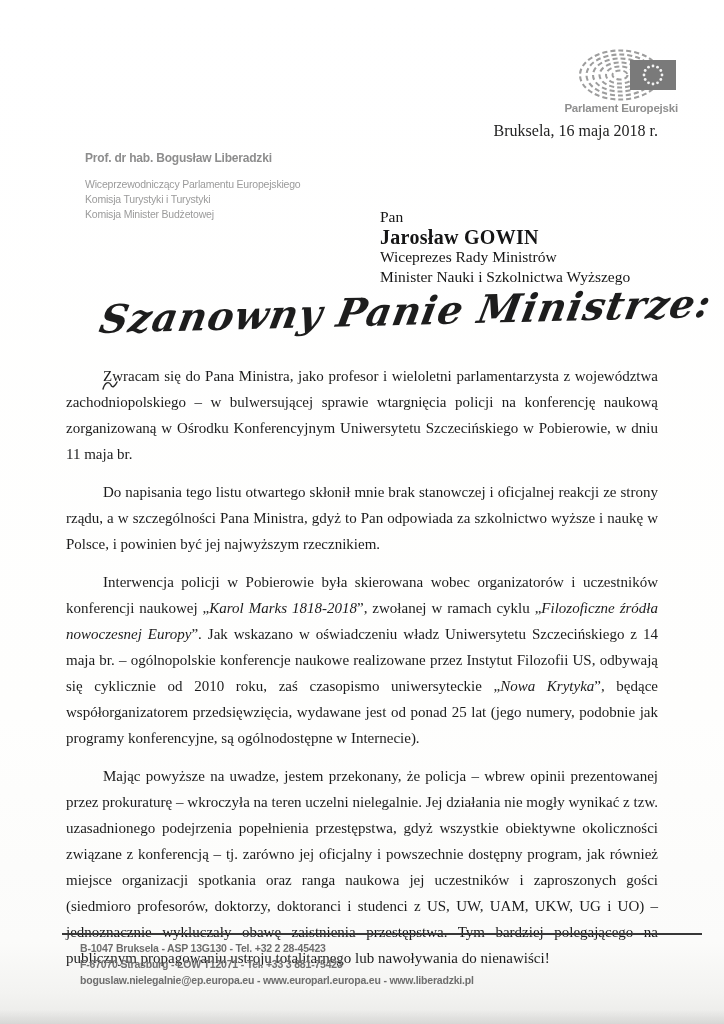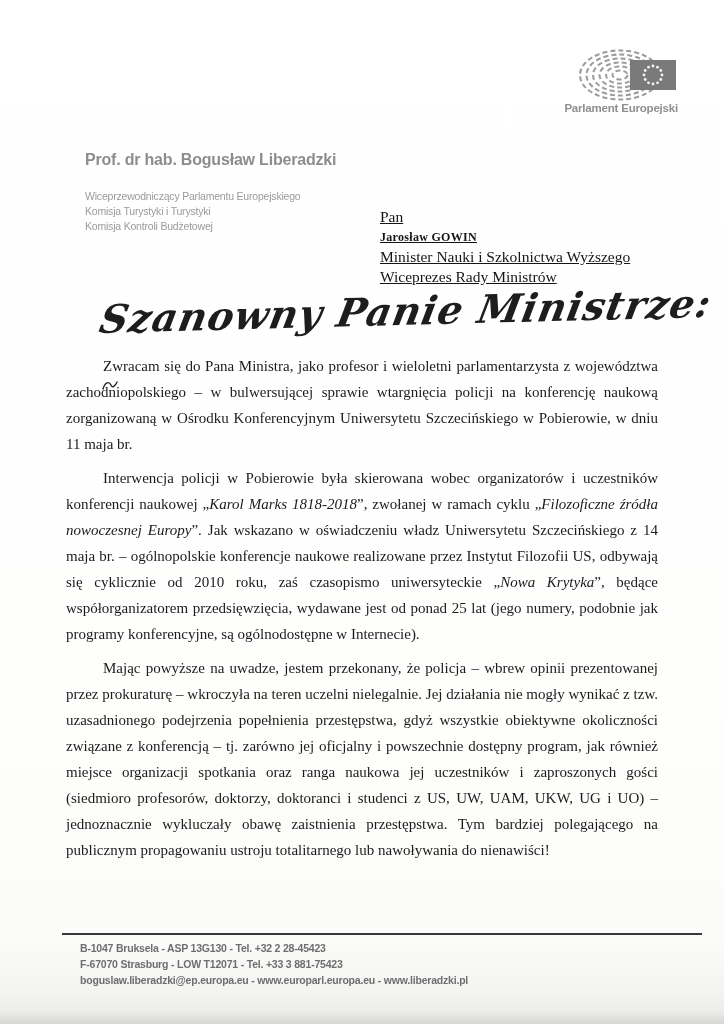--- a/index.html
+++ b/index.html
@@ -20,42 +20,42 @@
     font-family:"Liberation Sans", sans-serif;
     font-weight:bold;font-size:11.5px;letter-spacing:-0.2px;
     color:#8f8f8f;
   }
   .dateline{
     position:absolute;left:400px;top:122px;width:258px;
     text-align:right;font-size:16px;color:#222;
   }
   
   .sender{position:absolute;left:85px;top:151px;font-family:"Liberation Sans", sans-serif;}
-  .sender-name{font-size:16px;font-weight:bold;color:#8d8d8d;letter-spacing:-0.2px;margin-bottom:20px;}
+  .sender-name{font-size:12px;font-weight:bold;color:#8d8d8d;letter-spacing:-0.2px;margin-bottom:12px;}
   .sender-title{font-size:10.5px;color:#9b9b9b;font-weight:normal;letter-spacing:-0.2px;line-height:15px;}
   
-  .recipient{position:absolute;left:380px;top:207px;font-size:15.5px;line-height:20px;color:#151515;text-decoration:underline;}
-  .recipient-name{font-weight:bold;font-size:12px;letter-spacing:0.3px;}
+  .recipient{position:absolute;left:380px;top:207px;font-size:15.5px;line-height:20px;color:#151515;}
+  .recipient-name{font-weight:bold;font-size:20px;letter-spacing:0.3px;}
   
   .handwriting{
     position:absolute;left:96px;top:296px;width:480px;
     font-family:"DejaVu Serif", serif;
     font-style:italic;font-weight:600;
     font-size:39px;color:#1d1d1d;
     transform:rotate(-1.5deg) skewX(-12deg);
     transform-origin:left bottom;
     letter-spacing:1px;white-space:nowrap;
   }
   .correction-mark{position:absolute;left:101px;top:379px;width:18px;height:13px;}
   
   .body{
     position:absolute;left:66px;top:351px;width:592px;
     font-size:15px;line-height:26px;text-align:justify;
   }
-  .par{margin:2px 0 8px 0;text-indent:37px;}
+  .par{margin:12px 0 8px 0;text-indent:37px;}
   .it{font-style:italic;}
   
   .footer-rule{position:absolute;left:62px;top:933px;width:640px;height:2px;background:#383838;}
   .footer{
     position:absolute;left:80px;top:940px;
     font-family:"Liberation Sans", sans-serif;
     font-size:10.5px;font-weight:bold;letter-spacing:-0.2px;
     color:#6e6e6e;line-height:16px;
   }
   .scan-edge-bottom{
@@ -88,48 +88,50 @@
       <circle cx="66" cy="27" r="1.4"></circle>
         <circle cx="67.2" cy="22.5" r="1.4"></circle>
       <circle cx="70.5" cy="19.2" r="1.4"></circle>
         <circle cx="75" cy="18" r="1.4"></circle>
       <circle cx="79.5" cy="19.2" r="1.4"></circle>
         <circle cx="82.8" cy="22.5" r="1.4"></circle>
     </g>
   </svg>
   <div class="logo-caption">Parlament Europejski</div>
 
+  <div class="dateline">Bruksela, 16 maja 2018 r.</div>
 
   <div class="sender">
     <div class="sender-name">Prof. dr hab. Bogusław Liberadzki</div>
     <div class="sender-title">Wiceprzewodniczący Parlamentu Europejskiego</div>
     <div class="sender-title">Komisja Turystyki i Turystyki</div>
-    <div class="sender-title">Komisja Kontroli Budżetowej</div>
+    <div class="sender-title">Komisja Minister Budżetowej</div>
   </div>
 
   <div class="recipient">
     <div>Pan</div>
     <div class="recipient-name">Jarosław GOWIN</div>
+    <div>Wiceprezes Rady Ministrów</div>
     <div>Minister Nauki i Szkolnictwa Wyższego</div>
-    <div>Wiceprezes Rady Ministrów</div>
   </div>
 
   <div class="handwriting">Szanowny Panie Ministrze:</div>
 
   <svg class="correction-mark" viewBox="0 0 18 13" aria-hidden="true">
     <path d="M2,10 C4,3 8,2 10,6 C11,9 14,8 16,3" fill="none" stroke="#2a2a2a" stroke-width="1.4" stroke-linecap="round"></path>
   </svg>
 
   <div class="body">
       <p class="par"><span>Zwracam się do Pana Ministra, jako profesor i wieloletni parlamentarzysta z województwa zachodniopolskiego – w bulwersującej sprawie wtargnięcia policji na konferencję naukową zorganizowaną w Ośrodku Konferencyjnym Uniwersytetu Szczecińskiego w Pobierowie, w dniu 11 maja br.</span></p>
+      <p class="par"><span>Do napisania tego listu otwartego skłonił mnie brak stanowczej i oficjalnej reakcji ze strony rządu, a w szczególności Pana Ministra, gdyż to Pan odpowiada za szkolnictwo wyższe i naukę w Polsce, i powinien być jej najwyższym rzecznikiem.</span></p>
       <p class="par"><span>Interwencja policji w Pobierowie była skierowana wobec organizatorów i uczestników konferencji naukowej „</span><span class="it">Karol Marks 1818-2018</span><span>”, zwołanej w ramach cyklu „</span><span class="it">Filozoficzne źródła nowoczesnej Europy</span><span>”. Jak wskazano w oświadczeniu władz Uniwersytetu Szczecińskiego z 14 maja br. – ogólnopolskie konferencje naukowe realizowane przez Instytut Filozofii US, odbywają się cyklicznie od 2010 roku, zaś czasopismo uniwersyteckie „</span><span class="it">Nowa Krytyka</span><span>”, będące współorganizatorem przedsięwzięcia, wydawane jest od ponad 25 lat (jego numery, podobnie jak programy konferencyjne, są ogólnodostępne w Internecie).</span></p>
       <p class="par"><span>Mając powyższe na uwadze, jestem przekonany, że policja – wbrew opinii prezentowanej przez prokuraturę – wkroczyła na teren uczelni nielegalnie. Jej działania nie mogły wynikać z tzw. uzasadnionego podejrzenia popełnienia przestępstwa, gdyż wszystkie obiektywne okoliczności związane z konferencją – tj. zarówno jej oficjalny i powszechnie dostępny program, jak również miejsce organizacji spotkania oraz ranga naukowa jej uczestników i zaproszonych gości (siedmioro profesorów, doktorzy, doktoranci i studenci z US, UW, UAM, UKW, UG i UO) – jednoznacznie wykluczały obawę zaistnienia przestępstwa. Tym bardziej polegającego na publicznym propagowaniu ustroju totalitarnego lub nawoływania do nienawiści!</span></p>
     </div>
 
   <div class="footer-rule"></div>
   <div class="footer">
     <div>B-1047 Bruksela - ASP 13G130 - Tel. +32 2 28-45423</div>
     <div>F-67070 Strasburg - LOW T12071 - Tel. +33 3 881-75423</div>
-    <div>boguslaw.liberadzki@ep.europa.eu - www.europarl.europa.eu - www.liberadzki.pl</div>
+    <div>boguslaw.nielegalnie@ep.europa.eu - www.europarl.europa.eu - www.liberadzki.pl</div>
   </div>
 
   <div class="scan-edge-bottom"></div>
 </div>
 
 </body></html>

